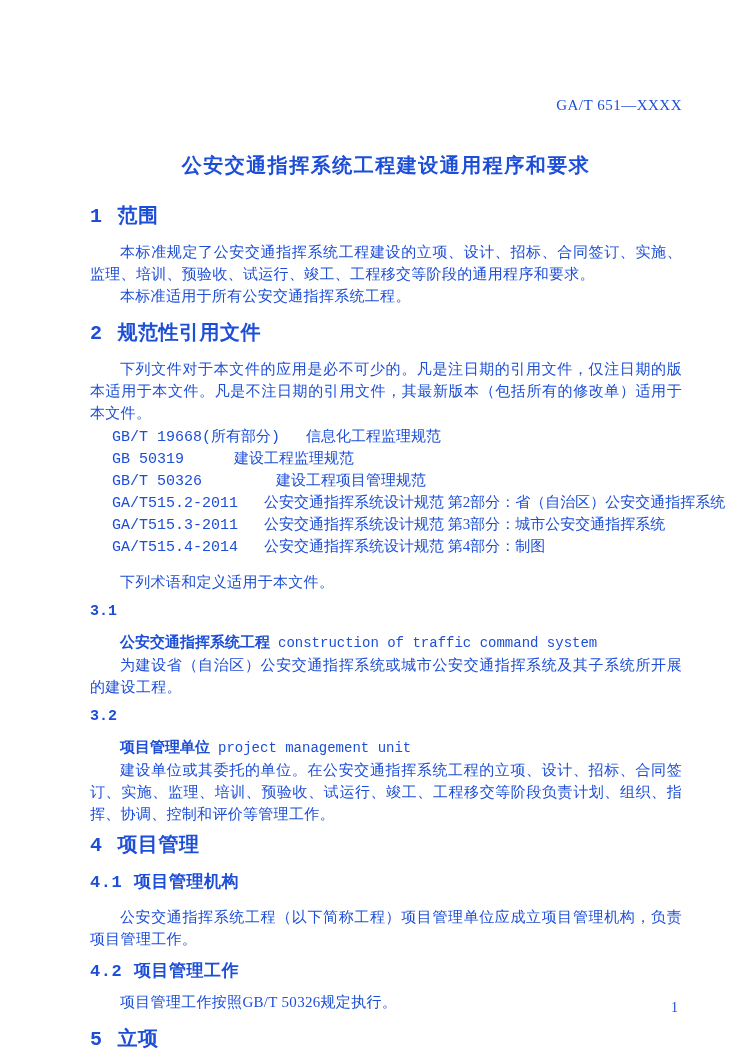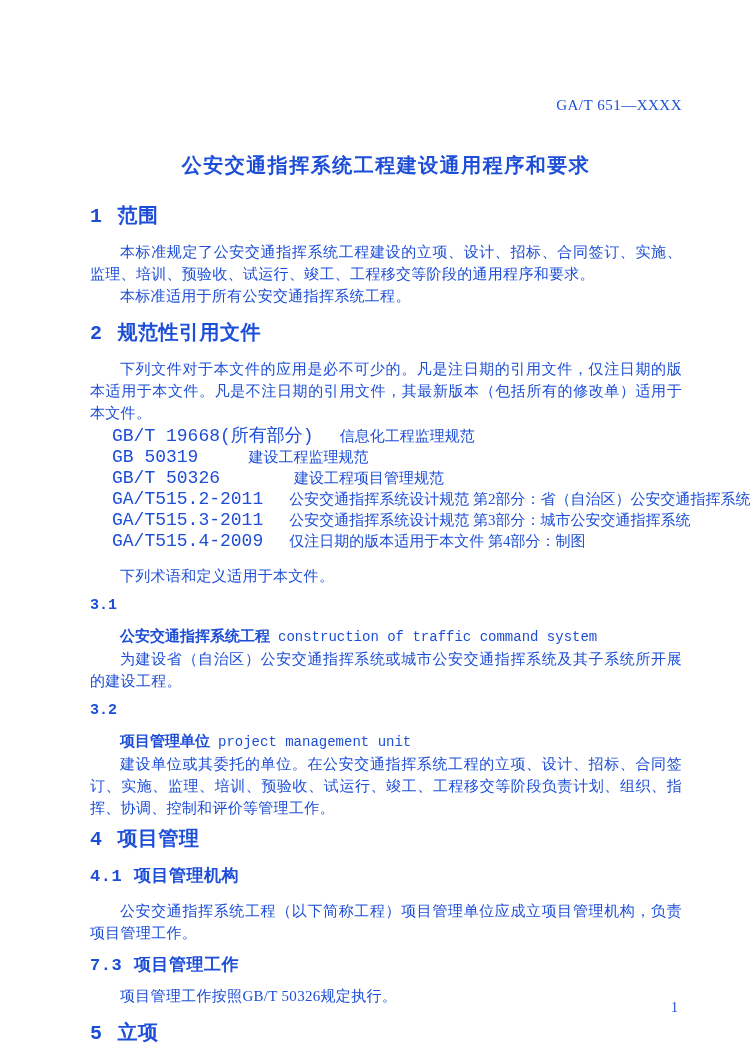--- a/index.html
+++ b/index.html
@@ -61,21 +61,21 @@
     text-indent: 2em;
     letter-spacing: 0.3px;
   }
 
   .mt-title { margin-top: 26px; }   
   .mt-h1 { margin-top: 14px; }      
   .mt-p  { margin-top: 13px; }      
 
   .ref-list { margin-top: 2px; padding-left: 22px; }
   .ref-line { line-height: 21px; white-space: nowrap; }
-  .ref-code { font-family: "Liberation Mono", "DejaVu Sans Mono", monospace; font-size: 18px; }
+  .ref-code { font-family: "Liberation Mono", "DejaVu Sans Mono", monospace; font-size: 15px; }
   .ref-name { margin-left: 26px; }
   .ref-line.gap-2 .ref-name { margin-left: 50px; }
   .ref-line.gap-3 .ref-name { margin-left: 74px; }
 
   .clause-num {
     margin-top: 8px;
     font-size: 15px;
     line-height: 22px;
   }
   .term-head {
@@ -135,21 +135,21 @@
       <div class="ref-line gap-3">
         <span class="ref-code">GB/T 50326</span><span class="ref-name">建设工程项目管理规范</span>
       </div>
       <div class="ref-line">
         <span class="ref-code">GA/T515.2-2011</span><span class="ref-name">公安交通指挥系统设计规范 第2部分：省（自治区）公安交通指挥系统</span>
       </div>
       <div class="ref-line">
         <span class="ref-code">GA/T515.3-2011</span><span class="ref-name">公安交通指挥系统设计规范 第3部分：城市公安交通指挥系统</span>
       </div>
       <div class="ref-line">
-        <span class="ref-code">GA/T515.4-2009</span><span class="ref-name">仅注日期的版本适用于本文件 第4部分：制图</span>
+        <span class="ref-code">GA/T515.4-2014</span><span class="ref-name">公安交通指挥系统设计规范 第4部分：制图</span>
       </div>
     </div>
 
     <p class="para mt-p">下列术语和定义适用于本文件。</p>
 
     <div class="clause-num">3.1</div>
     <div class="term-head">
       <span class="term-zh">公安交通指挥系统工程</span><span class="term-en">construction of traffic command system</span>
     </div>
     <p class="para term-def">为建设省（自治区）公安交通指挥系统或城市公安交通指挥系统及其子系统所开展的建设工程。</p>
@@ -163,21 +163,21 @@
     <div class="h1" style="margin-top:8px;">
       <span class="num">4</span><span>项目管理</span>
     </div>
 
     <div class="h2" style="margin-top:14px;">
       <span class="num">4.1</span><span>项目管理机构</span>
     </div>
     <p class="para" style="margin-top:12px;">公安交通指挥系统工程（以下简称工程）项目管理单位应成立项目管理机构，负责项目管理工作。</p>
 
     <div class="h2" style="margin-top:10px;">
-      <span class="num">7.3</span><span>项目管理工作</span>
+      <span class="num">4.2</span><span>项目管理工作</span>
     </div>
     <p class="para" style="margin-top:8px;">项目管理工作按照GB/T 50326规定执行。</p>
 
     <div class="h1" style="margin-top:14px;">
       <span class="num">5</span><span>立项</span>
     </div>
 
   </div>
 
   <div class="page-number">1</div>

